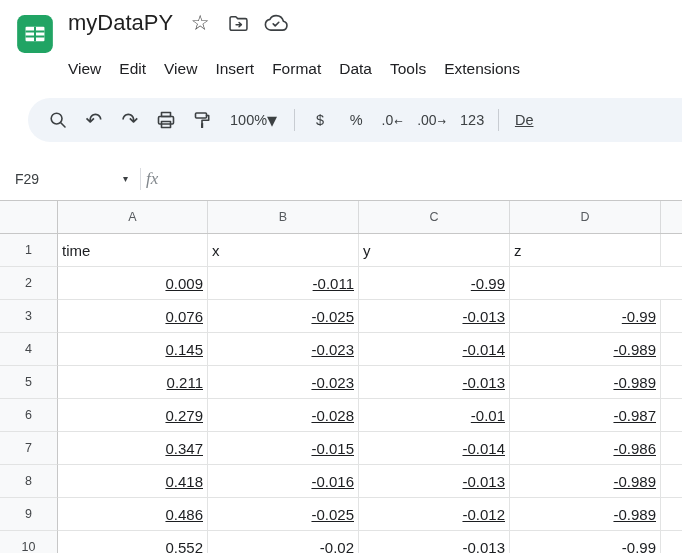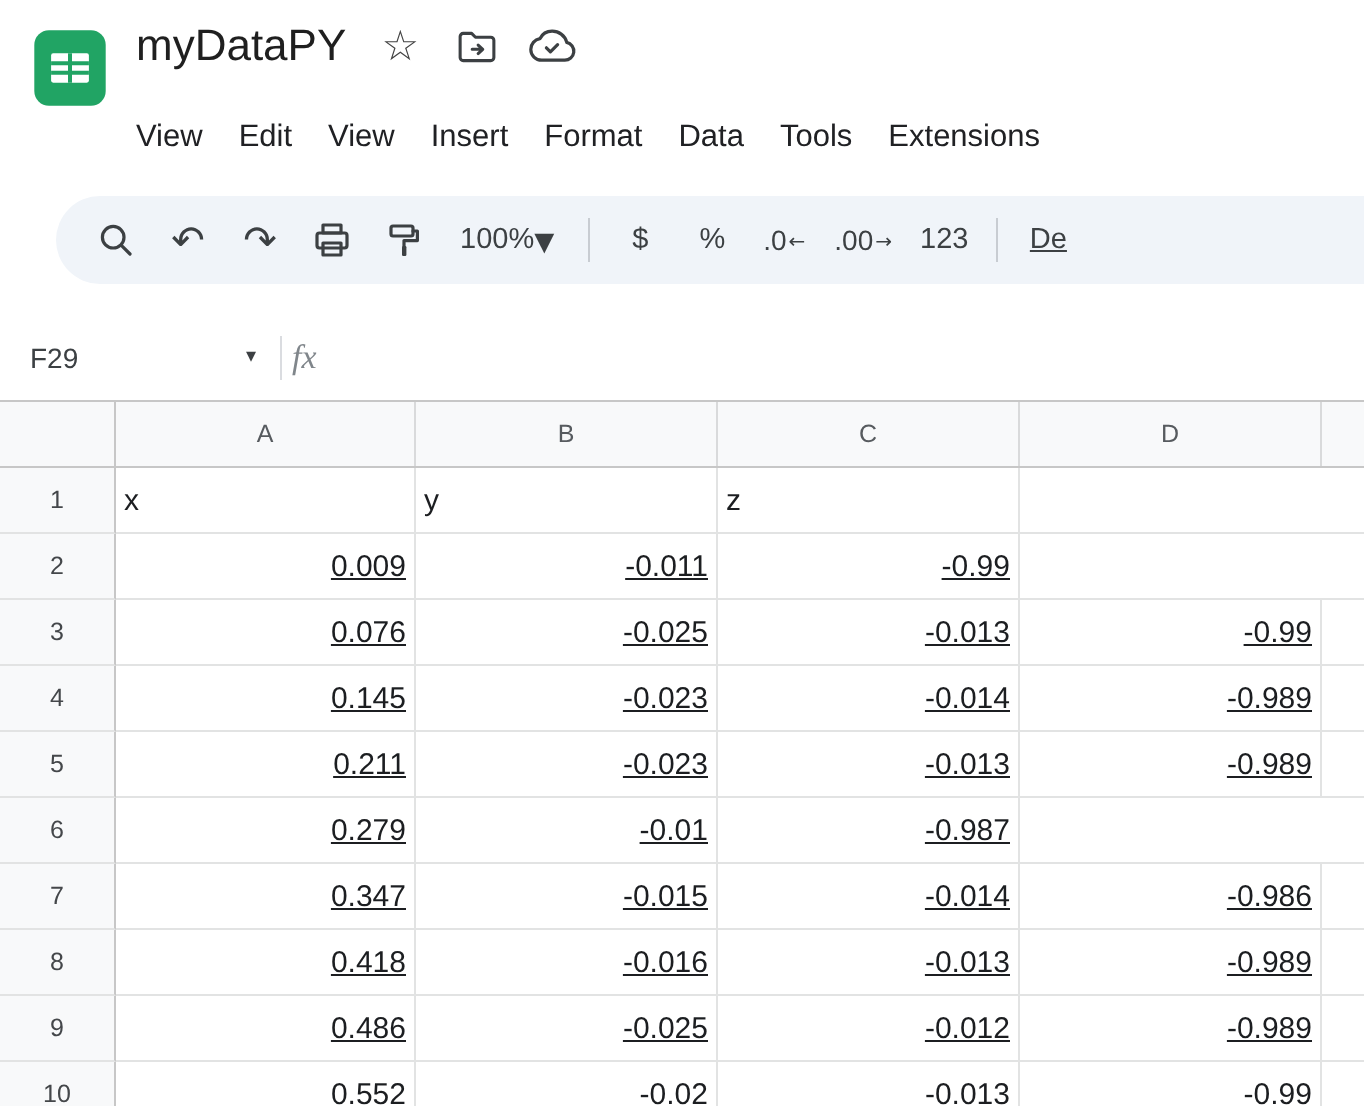--- a/index.html
+++ b/index.html
@@ -215,20 +215,21 @@
     <div class="corner"></div>
     <div class="col-h">A</div>
     <div class="col-h">B</div>
     <div class="col-h">C</div>
     <div class="col-h">D</div>
     <div class="col-h sliver"></div>
   </div>
   <div id="grid-rows">
       <div class="grid-row">
         <div class="row-num">1</div>
+        <div class="cell left">time</div>
         <div class="cell left">x</div>
         <div class="cell left">y</div>
         <div class="cell left">z</div>
         <div class="cell sliver"></div>
       </div>
       <div class="grid-row">
         <div class="row-num">2</div>
         <div class="cell right">0.009</div>
         <div class="cell right">-0.011</div>
         <div class="cell right">-0.99</div>
@@ -254,20 +255,21 @@
         <div class="row-num">5</div>
         <div class="cell right">0.211</div>
         <div class="cell right">-0.023</div>
         <div class="cell right">-0.013</div>
         <div class="cell right">-0.989</div>
         <div class="cell sliver"></div>
       </div>
       <div class="grid-row">
         <div class="row-num">6</div>
         <div class="cell right">0.279</div>
+        <div class="cell right">-0.028</div>
         <div class="cell right">-0.01</div>
         <div class="cell right">-0.987</div>
         <div class="cell sliver"></div>
       </div>
       <div class="grid-row">
         <div class="row-num">7</div>
         <div class="cell right">0.347</div>
         <div class="cell right">-0.015</div>
         <div class="cell right">-0.014</div>
         <div class="cell right">-0.986</div>

